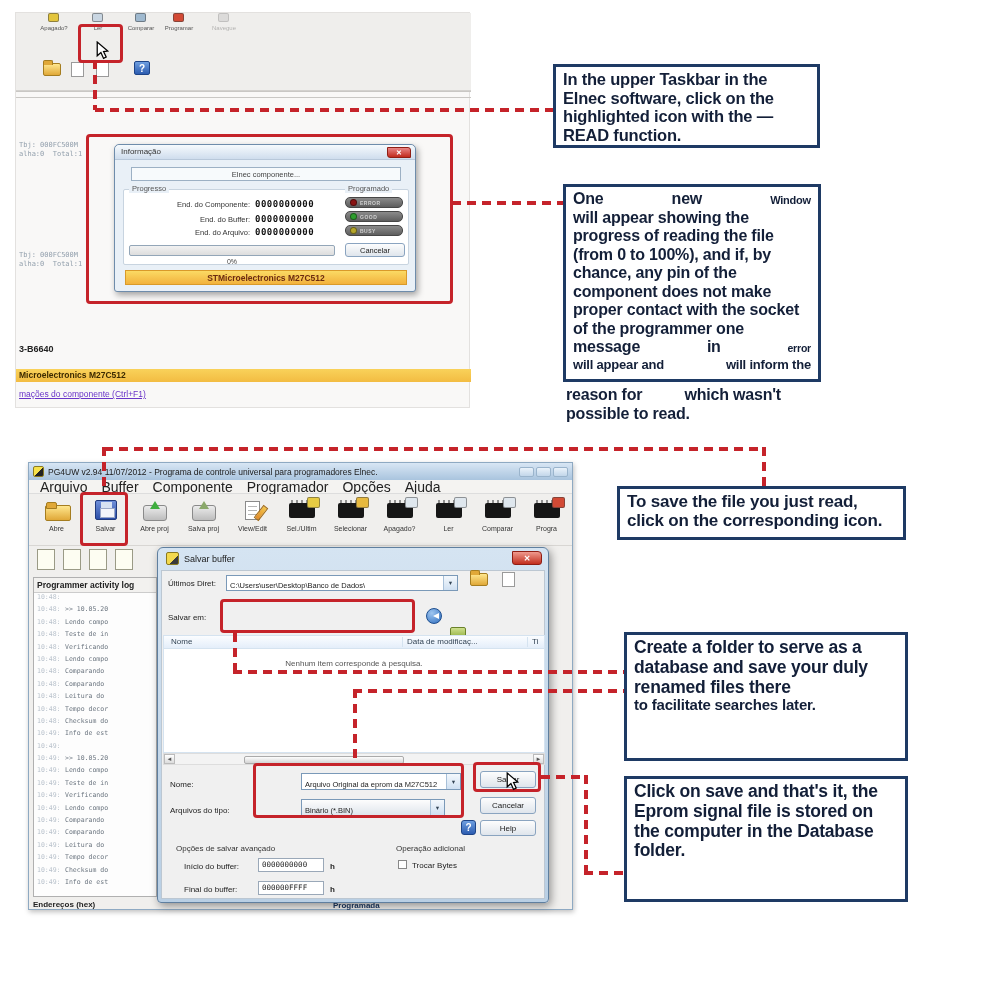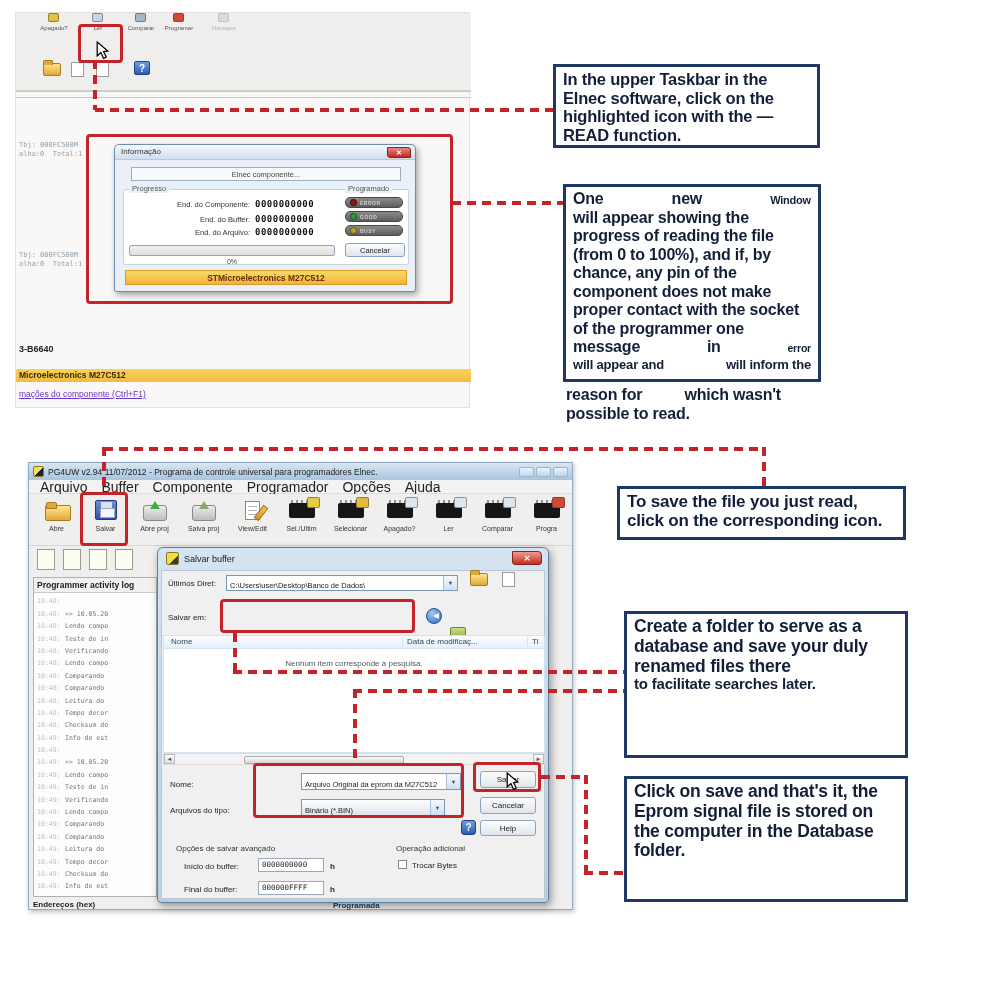--- a/index.html
+++ b/index.html
@@ -72,21 +72,21 @@
   .i-proj2::before{content:"";position:absolute;left:6px;top:-10px;border:5px solid transparent;border-bottom:8px solid #8aa86a}
   .i-edit{width:15px;height:19px;background:#fff;border:1px solid #8a8a8a;position:relative}
   .i-edit::before{content:"";position:absolute;left:2px;top:4px;width:9px;height:1.5px;background:#b5b5b5;box-shadow:0 4px 0 #b5b5b5,0 8px 0 #b5b5b5}
   .i-edit::after{content:"";position:absolute;right:-5px;bottom:-2px;width:4px;height:14px;background:linear-gradient(#f4c64a,#e08a2a);border:1px solid #a06a18;transform:rotate(38deg)}
   .ticon .i-chip{margin:0}
   .i-chip.b-y::after,.i-chip.b-r::after,.i-chip.b-p::after,.i-chip.b-f::after{content:"";position:absolute;right:-5px;top:-6px;width:11px;height:9px;border-radius:2px;border:1px solid rgba(60,60,60,.5)}
   .b-y::after{background:#e7cb43}.b-r::after{background:#d24a35}.b-p::after{background:#dfe7ee}.b-f::after{background:#e7b93f}
   .pagerow i{position:absolute;top:86px;width:18px;height:21px;background:#fdfdf2;border:1px solid #9a9a86}
   .logpanel{position:absolute;left:4px;top:114px;width:124px;height:320px;background:#fdfdfd;border:1px solid #b0b0b0;overflow:hidden}
   .loghead{font-size:8.5px;font-weight:700;color:#222;padding:2px 3px;border-bottom:1px solid #ccc;background:#f2f1ef;white-space:nowrap}
-  .logline{display:flex;gap:4px;height:12.4px;align-items:flex-end;padding-left:3px;font-family:"DejaVu Sans Mono",monospace;font-size:6.5px;white-space:nowrap}
+  .logline{display:flex;gap:4px;height:12.4px;align-items:flex-start;padding-left:3px;font-family:"DejaVu Sans Mono",monospace;font-size:6.5px;white-space:nowrap}
   .lt{color:#b9c2cc;width:24px;flex:none}.lm{color:#6c7680}
   .endlabel{position:absolute;left:4px;top:437px;font-size:8px;font-weight:700;color:#222}
   .fragment{position:absolute;left:333px;top:901px;font-size:8px;font-weight:700;color:#1e3a64;z-index:1}
   
   .dlg2{position:absolute;left:157px;top:547px;width:392px;height:356px;background:linear-gradient(#d5e4f2,#b9cfe4);border:1px solid #5f7f9f;border-radius:6px 6px 4px 4px;box-shadow:2px 3px 8px rgba(0,0,0,.4);z-index:2}
   .dlg2 .body{position:absolute;left:3px;right:3px;top:22px;bottom:3px;background:#f0f0f0;border:1px solid #bcc7d2}
   .d2title{position:absolute;left:8px;top:4px;display:flex;gap:5px;align-items:center}
   .d2icon{width:13px;height:13px;background:linear-gradient(135deg,#f3d94e 60%,#3a3a3a 60%);border:1px solid #8a7a20;border-radius:2px}
   .d2text{font-size:9px;color:#1a1a1a}
   .d2close{position:absolute;right:6px;top:3px;width:30px;height:14px;background:linear-gradient(#ef9a8e,#c22f1e);border:1px solid #8f1e14;border-radius:0 4px 3px 3px;color:#fff;font-size:8px;font-weight:700;text-align:center;line-height:13px}
@@ -260,21 +260,21 @@
       <span>reason for</span>
       <span>which wasn't</span>
     </div>
     <span>possible to read.</span>
   </div>
 
   <div class="note" style="left:617px;top:486px;width:289px;height:54px;font-size:17px">
     <span>To save the file you just read, click on the corresponding icon.</span>
   </div>
 
-  <div class="note" style="left:624px;top:611px;width:284px;height:147px;font-size:17.5px">
+  <div class="note" style="left:624px;top:632px;width:284px;height:129px;font-size:17.5px">
     <span>Create a folder to serve as a database and save your duly renamed files there</span>
     <div style="font-size:15px">to facilitate searches later.</div>
   </div>
 
   <div class="note" style="left:624px;top:776px;width:284px;height:126px;font-size:17.5px">
     <span>Click on save and that's it, the Eprom signal file is stored on the computer in the Database folder.</span>
   </div>
 
   <div class="hd" style="left:104px;top:447px;width:662px"></div>
   <div class="vd" style="left:102px;top:447px;height:47px"></div>

